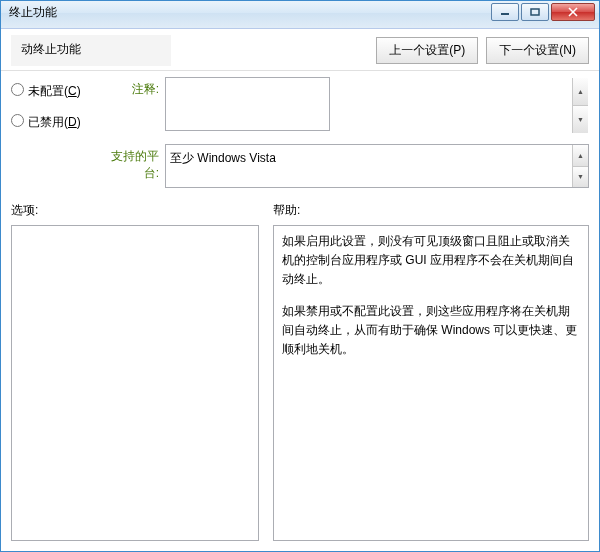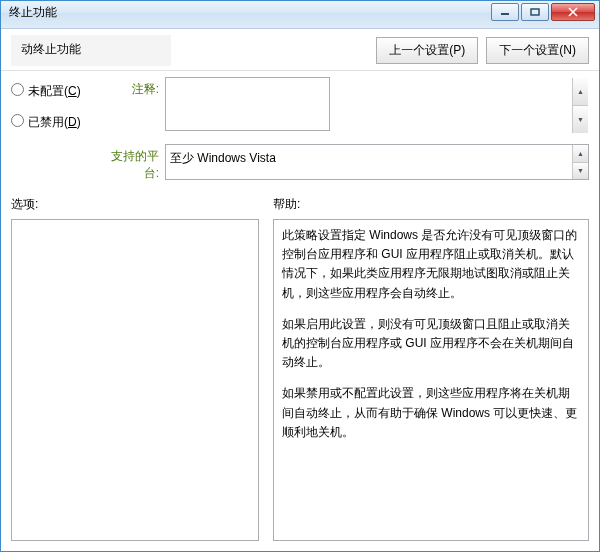--- a/index.html
+++ b/index.html
@@ -157,21 +157,21 @@
     font-family: inherit;
     font-size: 12px;
     resize: none;
     padding: 2px 4px;
     position: relative;
   }
   .comment-box {
     height: 54px;
   }
   .platform-box {
-    height: 36px;
+    height: 44px;
     line-height: 22px;
   }
   .box-wrap { position: relative; flex: 1; }
   .spin-btns {
     position: absolute;
     right: 1px;
     top: 1px;
     height: calc(100% - 2px);
     width: 16px;
     display: flex;
@@ -295,20 +295,19 @@
     </div>
 
     <div class="split-labels">
       <div class="col-label opts">选项:</div>
       <div class="col-label">帮助:</div>
     </div>
 
     <div class="split-panes">
       <div class="pane options"></div>
       <div class="pane help">
-        <p>此策略设置指定 Windows 是否允许没有可见顶级窗口的控制台应用程序和 GUI 应用程序阻止或取消关机。默认情况下，如果此类应用程序无限期地试图取消或阻止关机，则这些应用程序会自动终止。</p>
         <p>如果启用此设置，则没有可见顶级窗口且阻止或取消关机的控制台应用程序或 GUI 应用程序不会在关机期间自动终止。</p>
         <p>如果禁用或不配置此设置，则这些应用程序将在关机期间自动终止，从而有助于确保 Windows 可以更快速、更顺利地关机。</p>
       </div>
     </div>
 
   </div>
 </div>
 
 </body></html>

